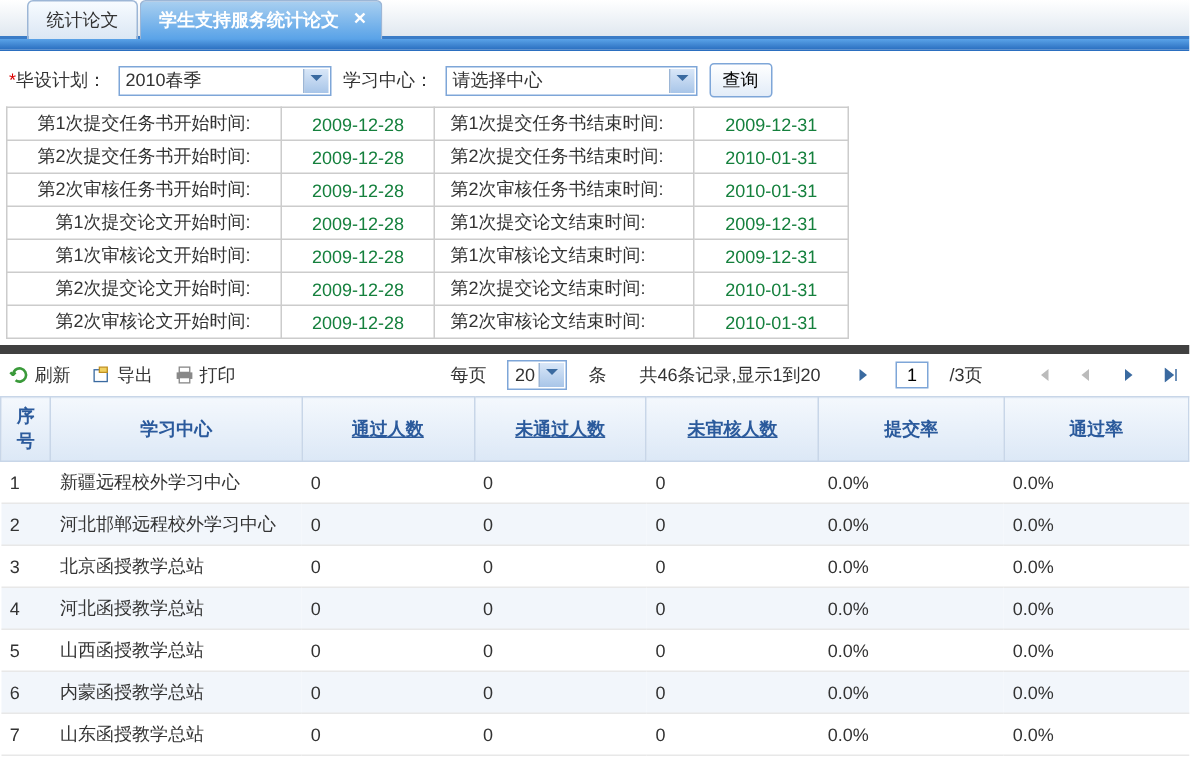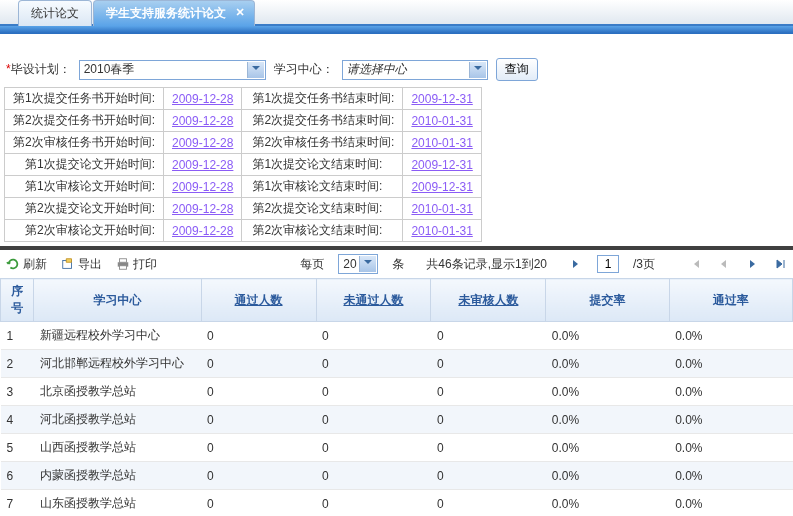--- a/index.html
+++ b/index.html
@@ -8,38 +8,38 @@
     
     .tab-bar { background: linear-gradient(#ffffff, #e0e8f0); border-bottom: 2px solid #3a7cc7; display: flex; align-items: flex-start; height: 26px; padding-left: 18px; }
     .tab { padding: 4px 12px; border: 1px solid #9cb6d6; border-bottom: none; border-radius: 4px 4px 0 0; background: linear-gradient(#f7fbff, #dbe7f4); margin-right: 1px; cursor: pointer; position: relative; }
     .tab.active { background: linear-gradient(#a8cff0, #5aa3e8); color: #fff; font-weight: bold; padding-right: 28px; }
     .tab-close { position: absolute; right: 8px; top: 5px; width: 12px; height: 12px; display: inline-flex; align-items: center; justify-content: center; font-size: 11px; color: #fff; cursor: pointer; }
     
     
     .blue-band { height: 8px; background: linear-gradient(#5aa3e8, #2b6fc0); border-bottom: 1px solid #2b6fc0; }
     
     
-    .filter-row { padding: 24px 6px 6px; display: flex; align-items: center; gap: 8px; }
+    .filter-row { padding: 8px 6px 6px; display: flex; align-items: center; gap: 8px; }
     .req { color: #d00; }
     .select { border: 1px solid #7ea6d8; background: #fff; height: 20px; padding: 1px 22px 1px 4px; position: relative; color: #333; font-size: 12px; display: inline-flex; align-items: center; }
-    .select-wide { width: 187px; }
-    .select-mid { width: 146px; font-style: italic; }
+    .select-wide { width: 142px; }
+    .select-mid { width: 168px; }
     .select::after { content: ""; position: absolute; right: 1px; top: 1px; bottom: 1px; width: 16px; background: linear-gradient(#d9e7f8,#a8c5e8); border-left: 1px solid #9cb6d6; }
     .select .caret { position: absolute; right: 5px; top: 50%; transform: translateY(-50%); border: 4px solid transparent; border-top-color: #3a6aa0; z-index: 1; }
     .btn { border: 1px solid #7ea6d8; background: linear-gradient(#ffffff,#e2ecf8); padding: 2px 8px; border-radius: 3px; cursor: pointer; font-size: 12px; }
     
     
     .time-grid { margin: 0 4px 4px; border-collapse: collapse; }
-    .time-grid td { border: 1px solid #ccc; padding: 2px 8px; font-size: 12px; white-space: nowrap; }
+    .time-grid td { border: 1px solid #ccc; padding: 2px 20px; font-size: 12px; white-space: nowrap; }
     .time-grid td.label { text-align: right; width: 140px; }
-    .time-grid td.value { color: #8b5cf6; width: 76px; text-decoration: underline; }
+    .time-grid td.value { color: #15803d; width: 76px; }
     .time-grid td.label2 { text-align: left; width: 146px; padding-left: 10px; }
     
     
-    .toolbar { display: flex; align-items: center; padding: 4px 6px; border-top: 4px solid #404040; }
+    .toolbar { display: flex; align-items: center; padding: 4px 6px; border-top: 6px solid #404040; }
     .toolbar-left { display: flex; align-items: center; gap: 14px; }
     .tb-item { display: inline-flex; align-items: center; gap: 3px; cursor: pointer; }
     .icon { width: 14px; height: 14px; display: inline-block; }
     .toolbar-right { margin-left: auto; display: flex; align-items: center; gap: 14px; }
     .go-input { width: 22px; height: 18px; border: 1px solid #7ea6d8; text-align: center; font-size: 12px; }
     .pager-btn { cursor: pointer; color: #3a6aa0; padding: 0 2px; user-select: none; display: inline-flex; align-items: center; }
     .pager-btn.disabled { color: #bbb; cursor: default; }
     
     
     .data-table { width: 100%; border-collapse: collapse; }

